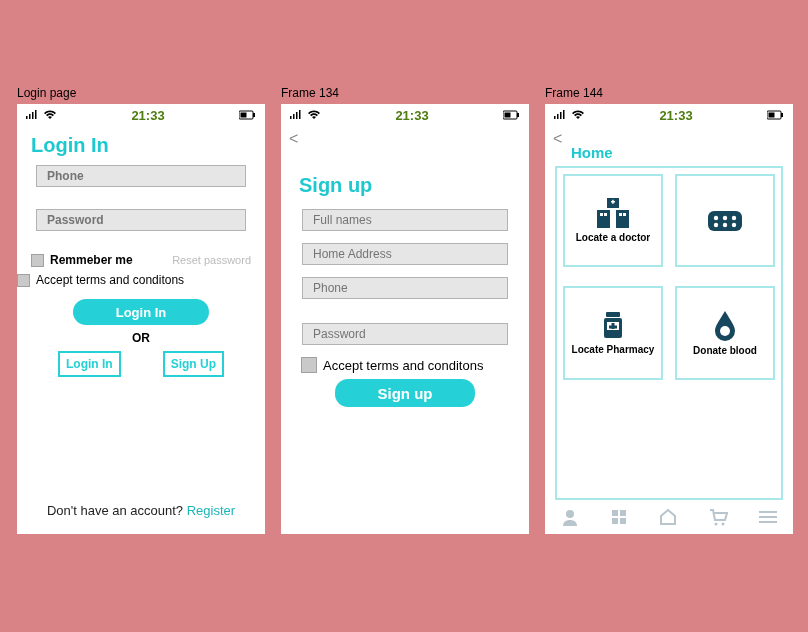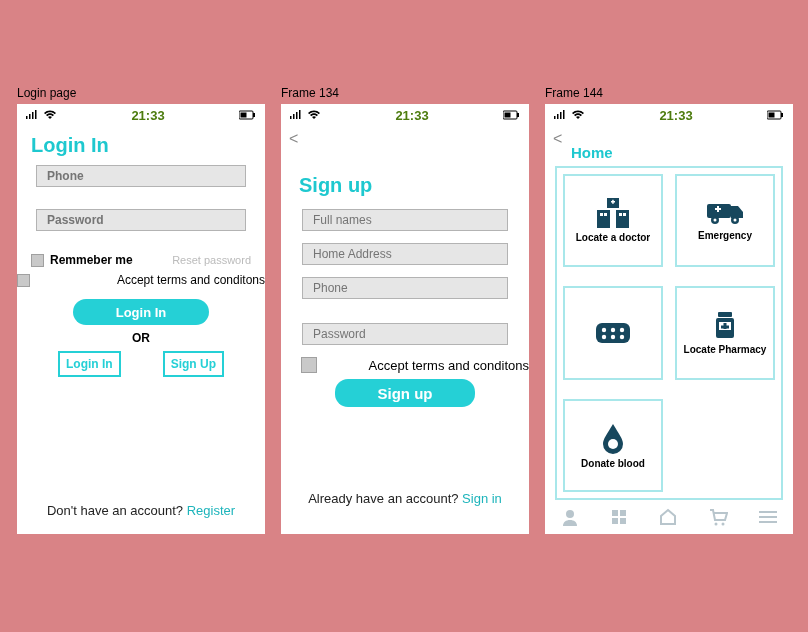--- a/index.html
+++ b/index.html
@@ -93,21 +93,20 @@
     font-size: 12px;
     color: #777;
     padding-left: 10px;
   }
   .checkrow {
     display:flex;
     align-items:center;
     gap:6px;
     margin: 0 0 6px 0;
     font-size: 12px;
-    justify-content: space-between;
   }
   .checkbox {
     width:13px; height:13px;
     background:#c9c9c9;
     border:1px solid #a0a0a0;
     display:inline-block;
   }
   .rememberrow {
     display:flex;
     align-items:center;
@@ -281,23 +280,20 @@
   <div style="height:8px"></div>
   <input class="field2" type="password" placeholder="Password" style="">
 
   <div class="checkrow" style="margin-left:20px; font-size:13px;">
     <span class="checkbox" style="width:16px;height:16px"></span>
     <span>Accept terms and conditons</span>
   </div>
 
   <button class="primary-btn su">Sign up</button>
 
-  <div class="bottom-text" style="bottom:28px">
-    <span>Already have an account? </span><span class="link">Sign in</span>
-  </div>
 </div>
 
 <div id="f3" class="frame">
   <div class="statusbar">
     <span class="sb-left">
       <span><svg width="14" height="10">
             <path d="M1 9V6h1.5v3zm3 0V4h1.5v5zm3 0V2h1.5v7zm3 0V0h1.5v9z" fill="#000"></path>
           </svg></span>
       <span><svg width="14" height="10">
             <path d="M7 9L5 7c1.1-1.1 2.9-1.1 4 0zM3 5c2.2-2.2 5.8-2.2 8 0l-1.3 1.3C8.1 4.7 5.9 4.7 4.3 6.3zM1 3c3.3-3.3 8.7-3.3 12 0l-1.3 1.3C9.1 1.7 4.9 1.7 2.3 4.3z" fill="#000"></path>
@@ -325,35 +321,20 @@
               <rect x="18.2" y="1.8" width="1.5" height="4" fill="#fff"></rect>
               <rect x="3" y="12" width="13" height="18" fill="#17475d"></rect>
               <rect x="22" y="12" width="13" height="18" fill="#17475d"></rect>
               <rect x="6" y="15" width="3" height="3" fill="#fff"></rect>
               <rect x="10" y="15" width="3" height="3" fill="#fff"></rect>
               <rect x="25" y="15" width="3" height="3" fill="#fff"></rect>
               <rect x="29" y="15" width="3" height="3" fill="#fff"></rect>
             </svg>
           </span>
         <span class="tile-label">Locate a doctor</span>
-      </div>
-      <div class="tile">
-        <span>
-            <svg width="40" height="26" viewBox="0 0 40 26">
-              <rect x="2" y="4" width="24" height="14" rx="2" fill="#17475d"></rect>
-              <path d="M26 6h7l5 6v6h-12z" fill="#17475d"></path>
-              <circle cx="10" cy="20" r="4" fill="#17475d"></circle>
-              <circle cx="30" cy="20" r="4" fill="#17475d"></circle>
-              <circle cx="10" cy="20" r="1.5" fill="#fff"></circle>
-              <circle cx="30" cy="20" r="1.5" fill="#fff"></circle>
-              <rect x="10" y="8" width="6" height="2" fill="#fff"></rect>
-              <rect x="12" y="6" width="2" height="6" fill="#fff"></rect>
-            </svg>
-          </span>
-        <span class="tile-label">Emergency</span>
       </div>
       <div class="tile">
         <span>
             <svg width="38" height="24" viewBox="0 0 38 24">
               <rect x="2" y="2" width="34" height="20" rx="6" fill="#17475d"></rect>
               <circle cx="10" cy="9" r="2.2" fill="#fff"></circle>
               <circle cx="19" cy="9" r="2.2" fill="#fff"></circle>
               <circle cx="28" cy="9" r="2.2" fill="#fff"></circle>
               <circle cx="10" cy="16" r="2.2" fill="#fff"></circle>
               <circle cx="19" cy="16" r="2.2" fill="#fff"></circle>

